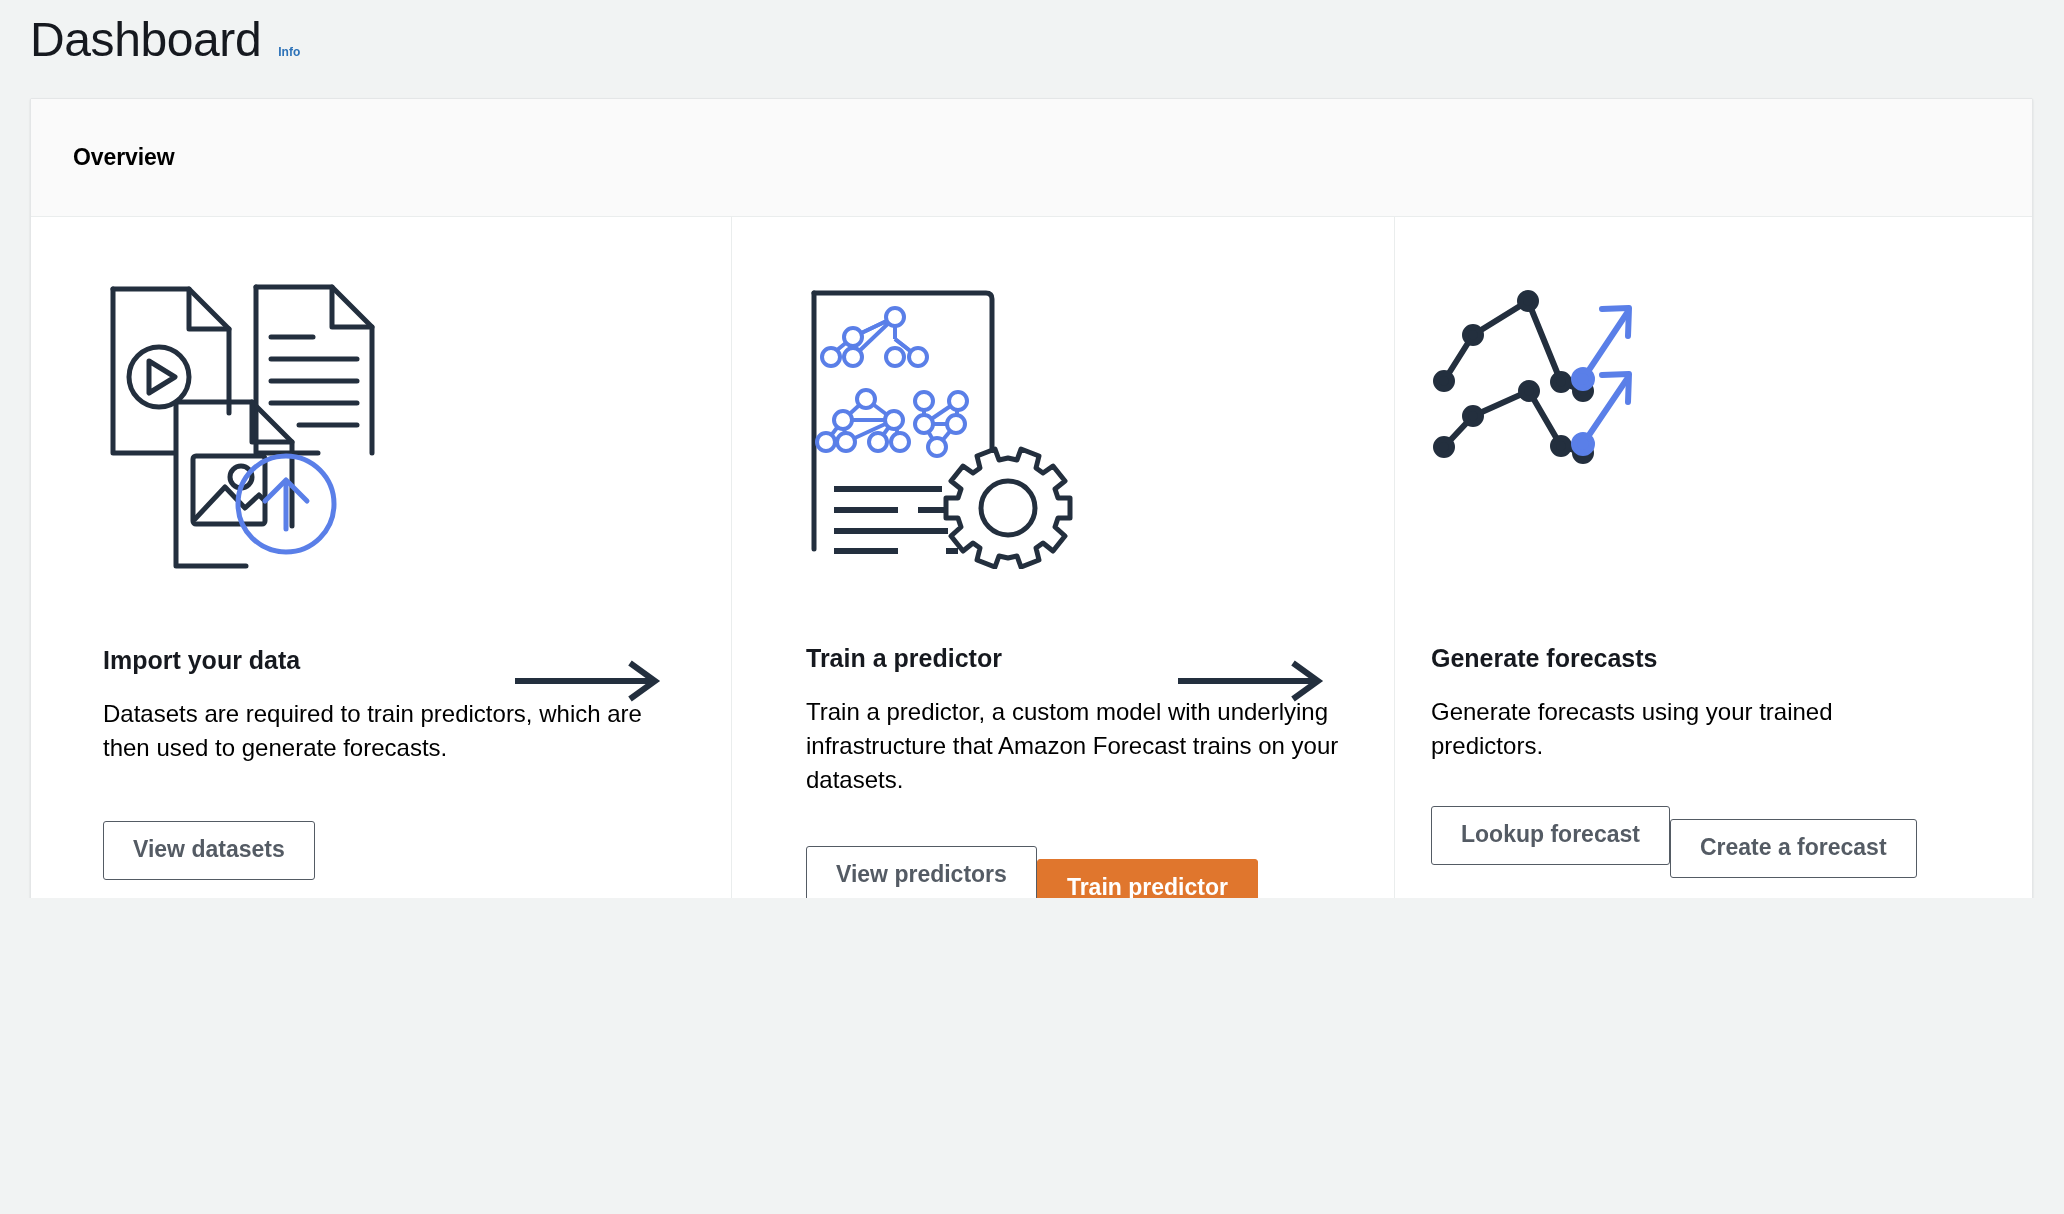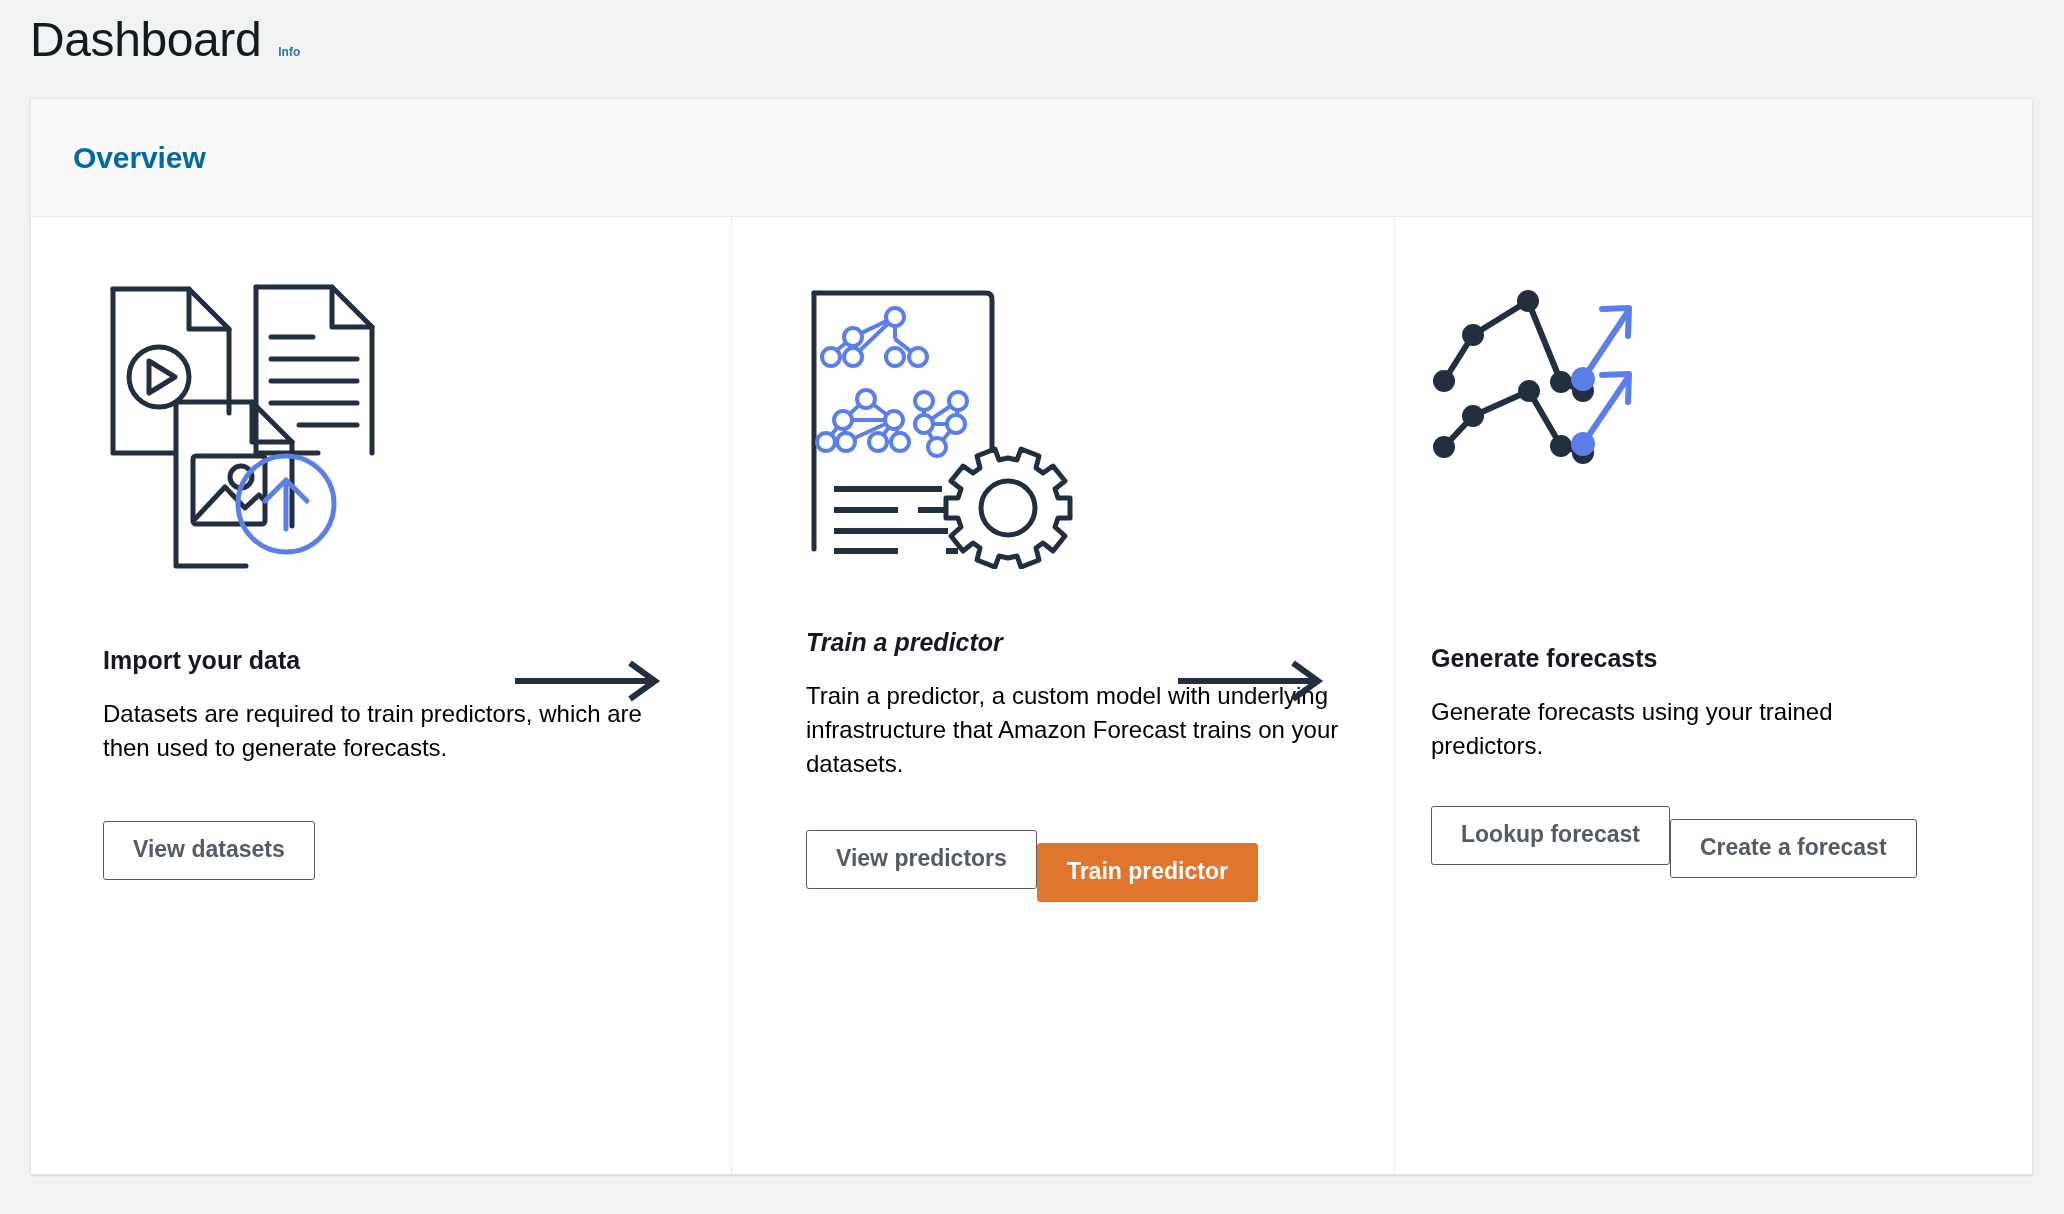--- a/index.html
+++ b/index.html
@@ -3,21 +3,21 @@
 <meta charset="utf-8">
 <style>
   * { box-sizing: border-box; }
   html, body {
     margin: 0; padding: 0;
     width: 2064px; height: 1214px;
     background: #f1f3f3;
     font-family: "Liberation Sans", sans-serif;
     -webkit-font-smoothing: antialiased;
   }
-  .page { position: relative; width: 2064px; height: 1214px; overflow: hidden; }
+  .page { position: relative; width: 2064px; height: 898px; overflow: hidden; }
 
   
   .page-header {
     position: absolute;
     left: 30px; top: 16px;
     display: flex; align-items: baseline; gap: 17px;
   }
   .page-title {
     font-size: 48px;
     font-weight: 400;
@@ -44,23 +44,23 @@
     box-shadow: 0 1px 2px rgba(0,0,0,0.12);
   }
   .card-header {
     height: 118px;
     background: #fafafa;
     border-bottom: 1px solid #eaeded;
     display: flex; align-items: center;
     padding-left: 42px;
   }
   .card-header-title {
-    font-size: 30px;
+    font-size: 23px;
     font-weight: 700;
-    color: #0369a1;
+    color: #000000;
     letter-spacing: -0.1px;
   }
   .card-body {
     position: relative;
     height: 957px;
   }
 
   
   .columns {
     display: flex;
@@ -80,21 +80,21 @@
     position: relative;
   }
   .col-head {
     font-size: 25px;
     font-weight: 700;
     color: #16191f;
     margin: 0 0 22px 0;
     line-height: 1.2;
   }
   .col-1 .col-head { margin-top: 66px; }
-  .col-2 .col-head { margin-top: 48px; font-style: italic; }
+  .col-2 .col-head { margin-top: 64px; }
   .col-3 .col-head { margin-top: 64px; }
   .col-desc {
     font-size: 24px;
     color: #000000;
     line-height: 1.42;
     margin: 0;
     max-width: 545px;
   }
   .col-3 .col-desc { max-width: 500px; }
   .btn-row { margin-top: 44px; }

